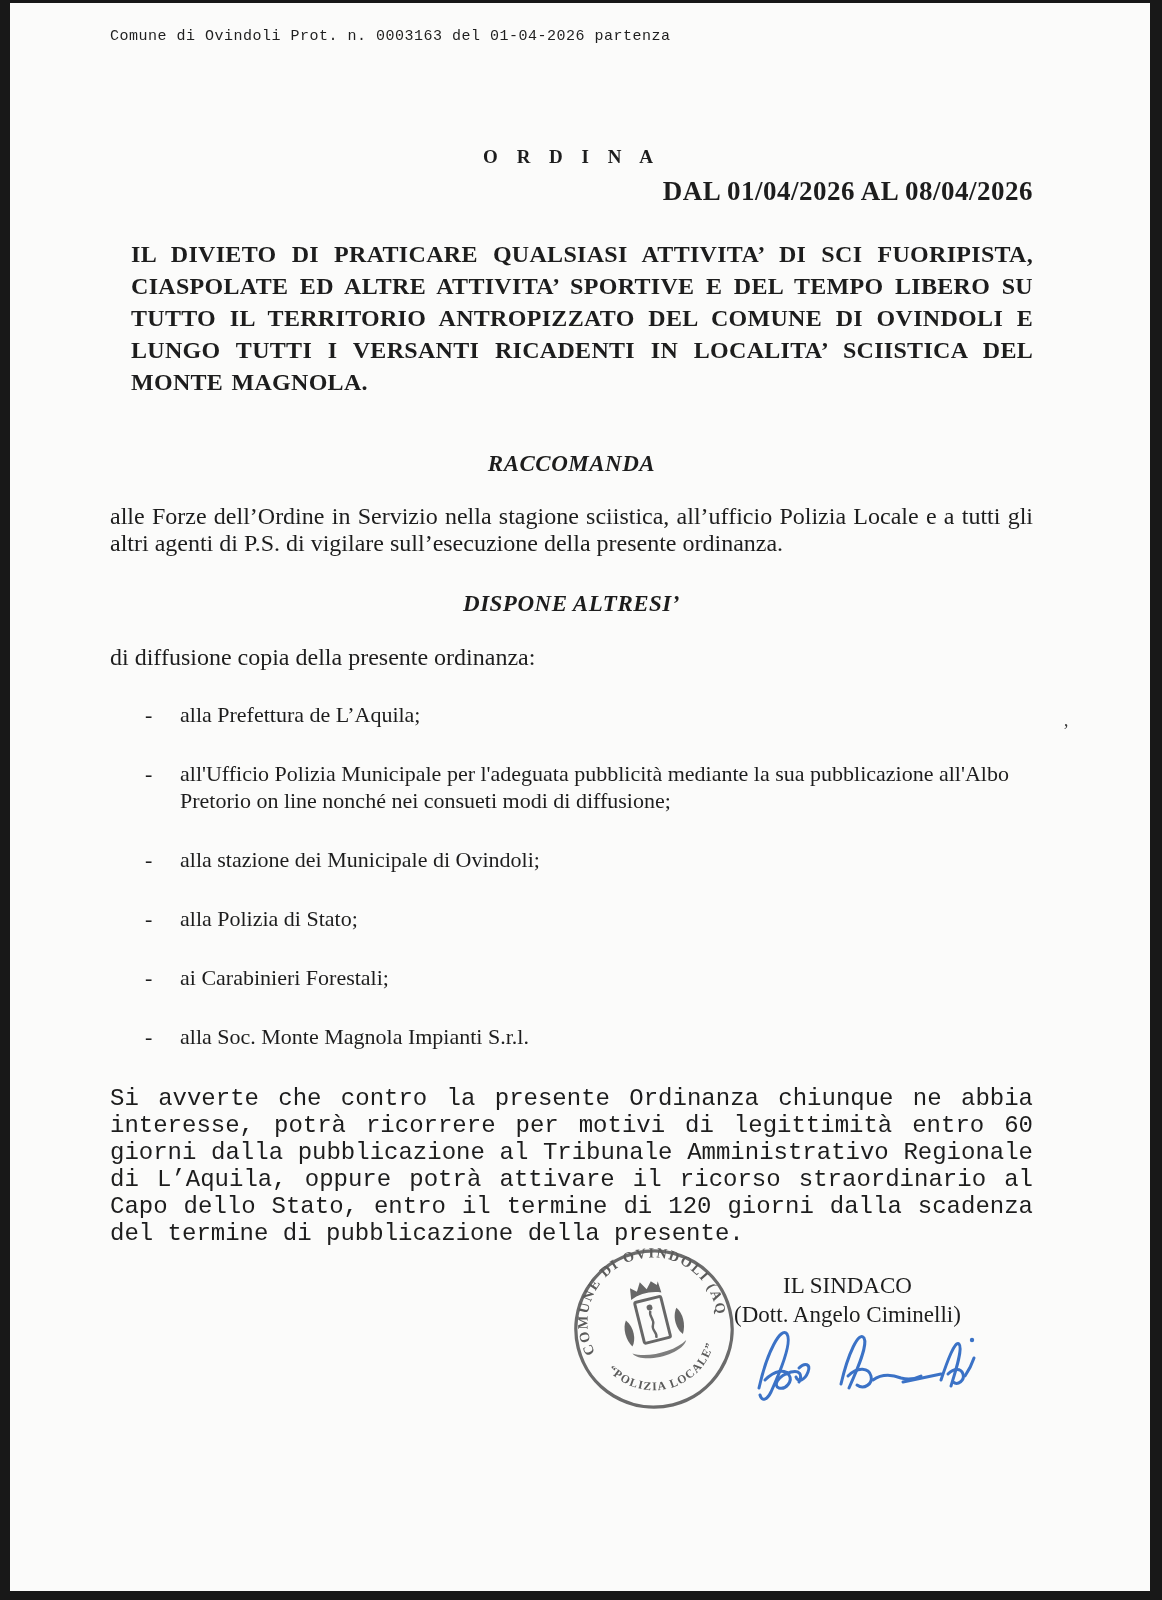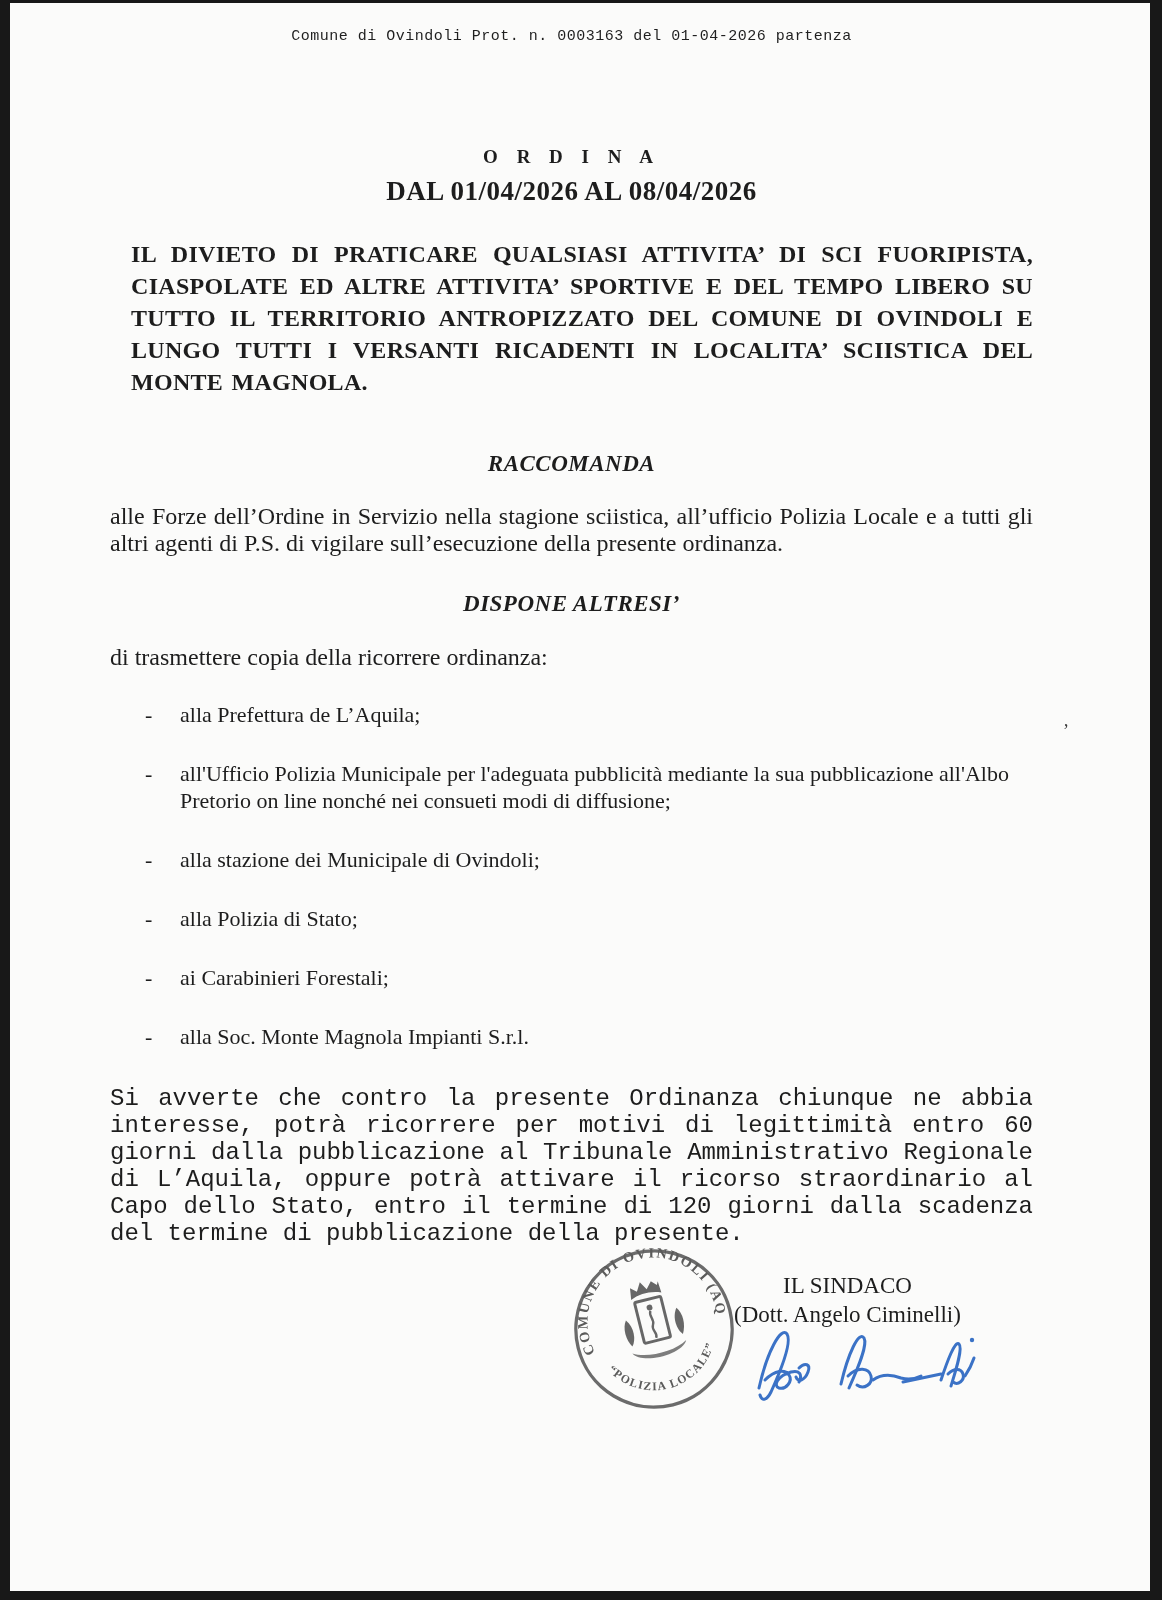--- a/index.html
+++ b/index.html
@@ -16,37 +16,36 @@
     top: 3px; left: 10px; right: 12px; bottom: 9px;
     background: #fbfbfa;
     overflow: hidden;
   }
   .content {
     position: absolute;
     top: 0; left: 100px; right: 117px;
   }
   .prot-line {
     margin-top: 25px;
-    text-align: center;
     font-family: "Liberation Mono", monospace;
     font-size: 15px;
     line-height: 18px;
     letter-spacing: 0.5px;
     color: #1f1f1f;
   }
   .doc-title {
     margin-top: 94px;
     text-align: center;
     font-size: 19px;
     font-weight: bold;
     line-height: 34px;
     letter-spacing: 7px;
   }
   .doc-subtitle {
-    text-align: center;
+    text-align: right;
     font-size: 27px;
     font-weight: bold;
     line-height: 34px;
     letter-spacing: 0.5px;
   }
   .decree {
     margin-top: 30px;
     margin-left: 21px;
     font-size: 24px;
     font-weight: bold;
@@ -129,21 +128,21 @@
     <div class="doc-subtitle">DAL 01/04/2026 AL 08/04/2026</div>
 
     <div class="decree">IL DIVIETO DI PRATICARE QUALSIASI ATTIVITA’ DI SCI FUORIPISTA, CIASPOLATE ED ALTRE ATTIVITA’ SPORTIVE E DEL TEMPO LIBERO SU TUTTO IL TERRITORIO ANTROPIZZATO DEL COMUNE DI OVINDOLI E LUNGO TUTTI I VERSANTI RICADENTI IN LOCALITA’ SCIISTICA DEL MONTE MAGNOLA.</div>
 
     <div class="section-heading h-raccomanda">RACCOMANDA</div>
 
     <div class="body-par p-raccomanda">alle Forze dell’Ordine in Servizio nella stagione sciistica, all’ufficio Polizia Locale e a tutti gli altri agenti di P.S. di vigilare sull’esecuzione della presente ordinanza.</div>
 
     <div class="section-heading h-dispone">DISPONE ALTRESI’</div>
 
-    <div class="body-par p-intro">di trasmettere copia della ricorrere ordinanza:</div>
+    <div class="body-par p-intro">di diffusione copia della presente ordinanza:</div>
 
     <ul class="recipient-list">
       <li class="recipient-item">
         <span class="dash">-</span>
         <span class="rec-text">alla Prefettura de L’Aquila;</span>
       </li>
       <li class="recipient-item">
         <span class="dash">-</span>
         <span class="rec-text">all'Ufficio Polizia Municipale per l'adeguata pubblicità mediante la sua pubblicazione all'Albo Pretorio on line nonché nei consueti modi di diffusione;</span>
       </li>

